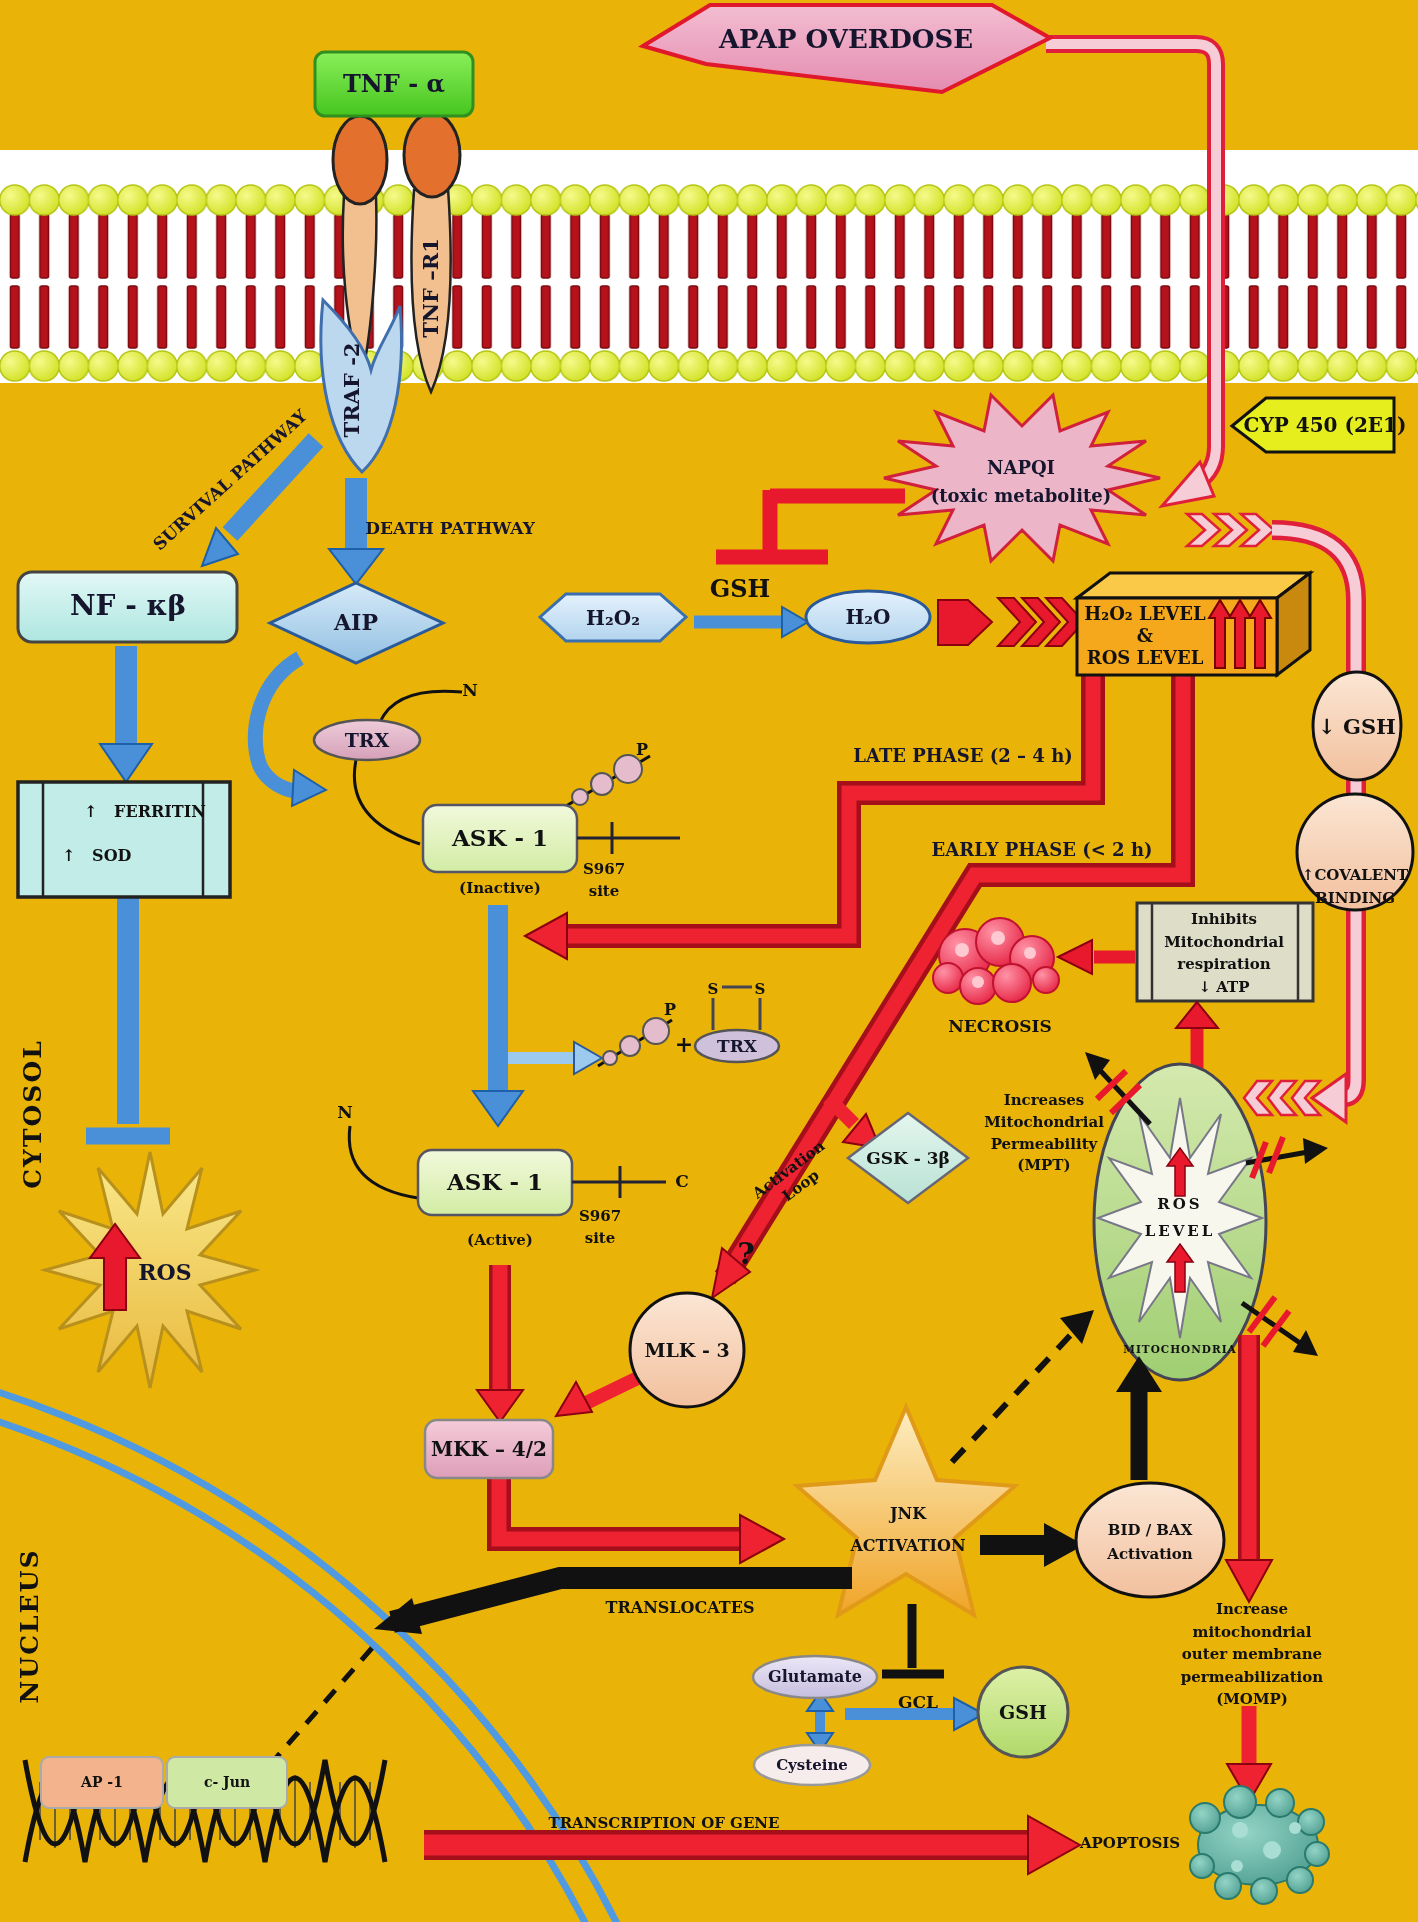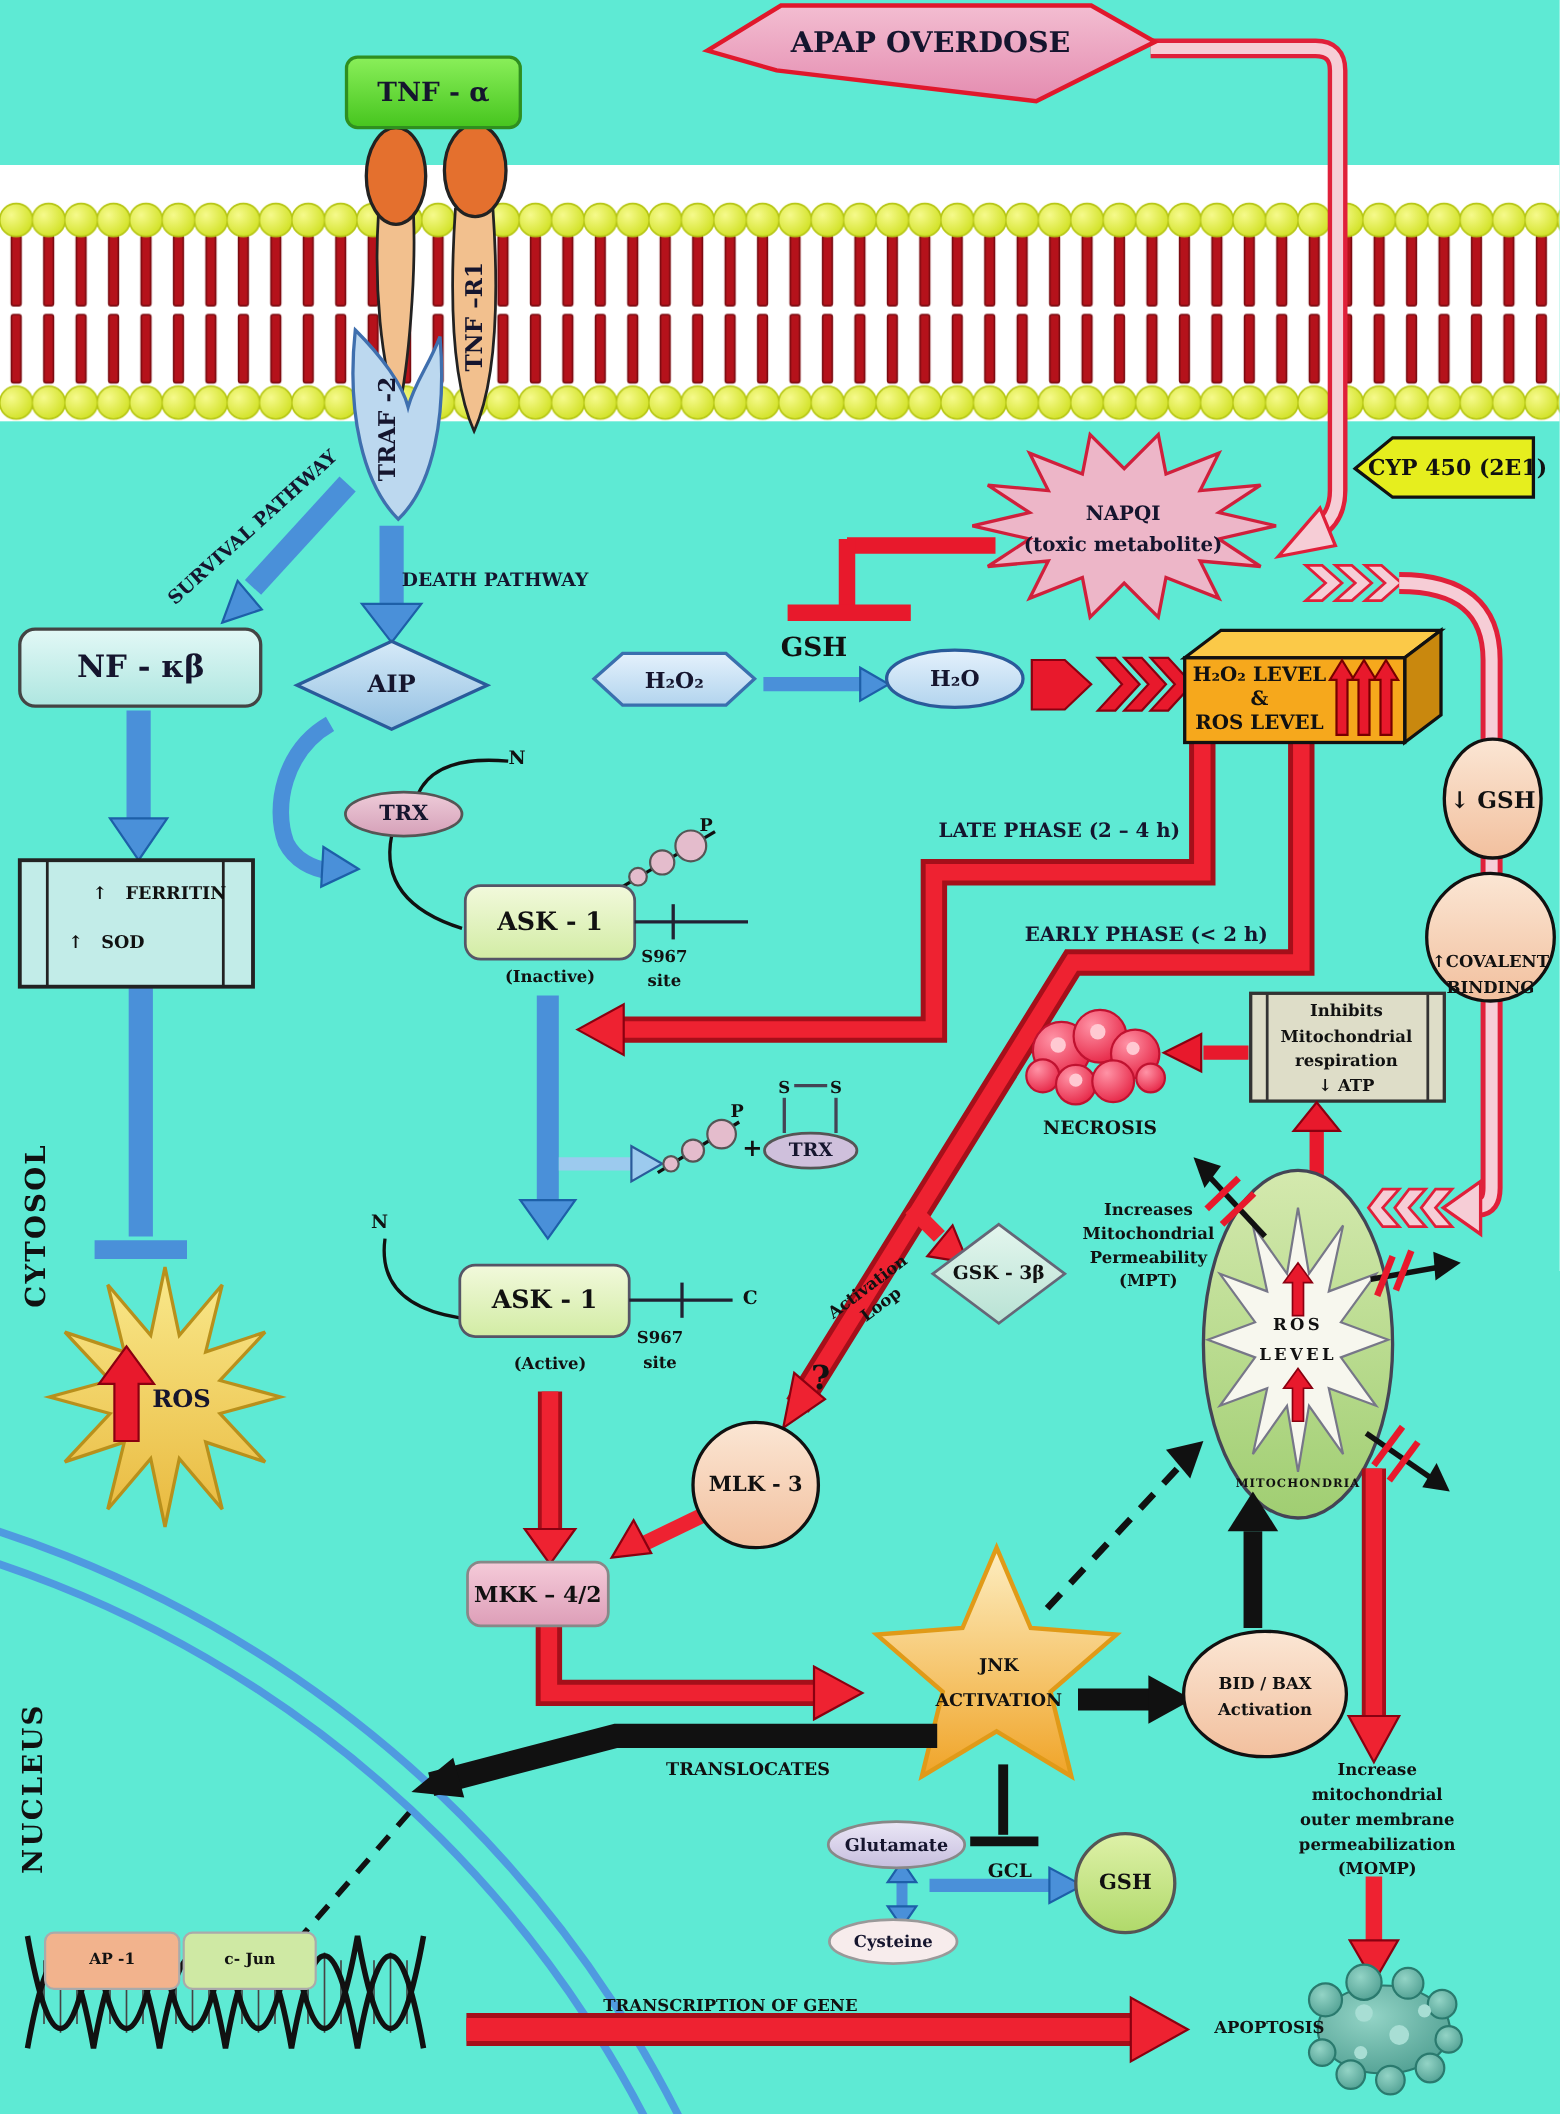--- a/index.html
+++ b/index.html
@@ -1,16 +1,16 @@
 <!DOCTYPE html>
 <html><head>
 <meta charset="utf-8">
 <style>
   html,body{margin:0;padding:0;background:#fff;}
-  #canvas{position:relative;width:1418px;height:1922px;background:#5eead4;overflow:hidden;
+  #canvas{position:relative;width:1418px;height:1922px;background:#eab308;overflow:hidden;
           font-family:"DejaVu Serif",serif;}
   #diagram-svg{position:absolute;left:0;top:0;z-index:1;}
   .lbl{position:absolute;z-index:5;font-weight:bold;color:#15152e;white-space:nowrap;
        text-align:center;transform:translate(-50%,-50%);line-height:1.2;
        font-family:"DejaVu Serif",serif;}
   .pre{white-space:pre-line;}
 </style>
 </head>
 <body>
 
@@ -484,15 +484,15 @@
 permeabilization
 (MOMP)</div>
 <div class="lbl" style="left:815px;top:1677px;font-size:16px;">Glutamate</div>
 <div class="lbl" style="left:812px;top:1765px;font-size:15px;">Cysteine</div>
 <div class="lbl" style="left:918px;top:1702px;font-size:17px;color:#111;">GCL</div>
 <div class="lbl" style="left:1023px;top:1712px;font-size:19px;color:#111;">GSH</div>
 <div class="lbl" style="left:30px;top:1626px;font-size:25px;letter-spacing:2px;color:#111;transform:translate(-50%,-50%) rotate(-90deg);">NUCLEUS</div>
 <div class="lbl" style="left:102px;top:1782px;font-size:14px;color:#111;">AP -1</div>
 <div class="lbl" style="left:227px;top:1782px;font-size:14px;color:#111;">c- Jun</div>
 <div class="lbl" style="left:664px;top:1823px;font-size:15px;color:#111;">TRANSCRIPTION OF GENE</div>
-<div class="lbl" style="left:1130px;top:1843px;font-size:15px;color:#111;margin-left:24px;">APOPTOSIS</div>
+<div class="lbl" style="left:1130px;top:1843px;font-size:15px;color:#111;">APOPTOSIS</div>
 
 </div>
 
 </body></html>

